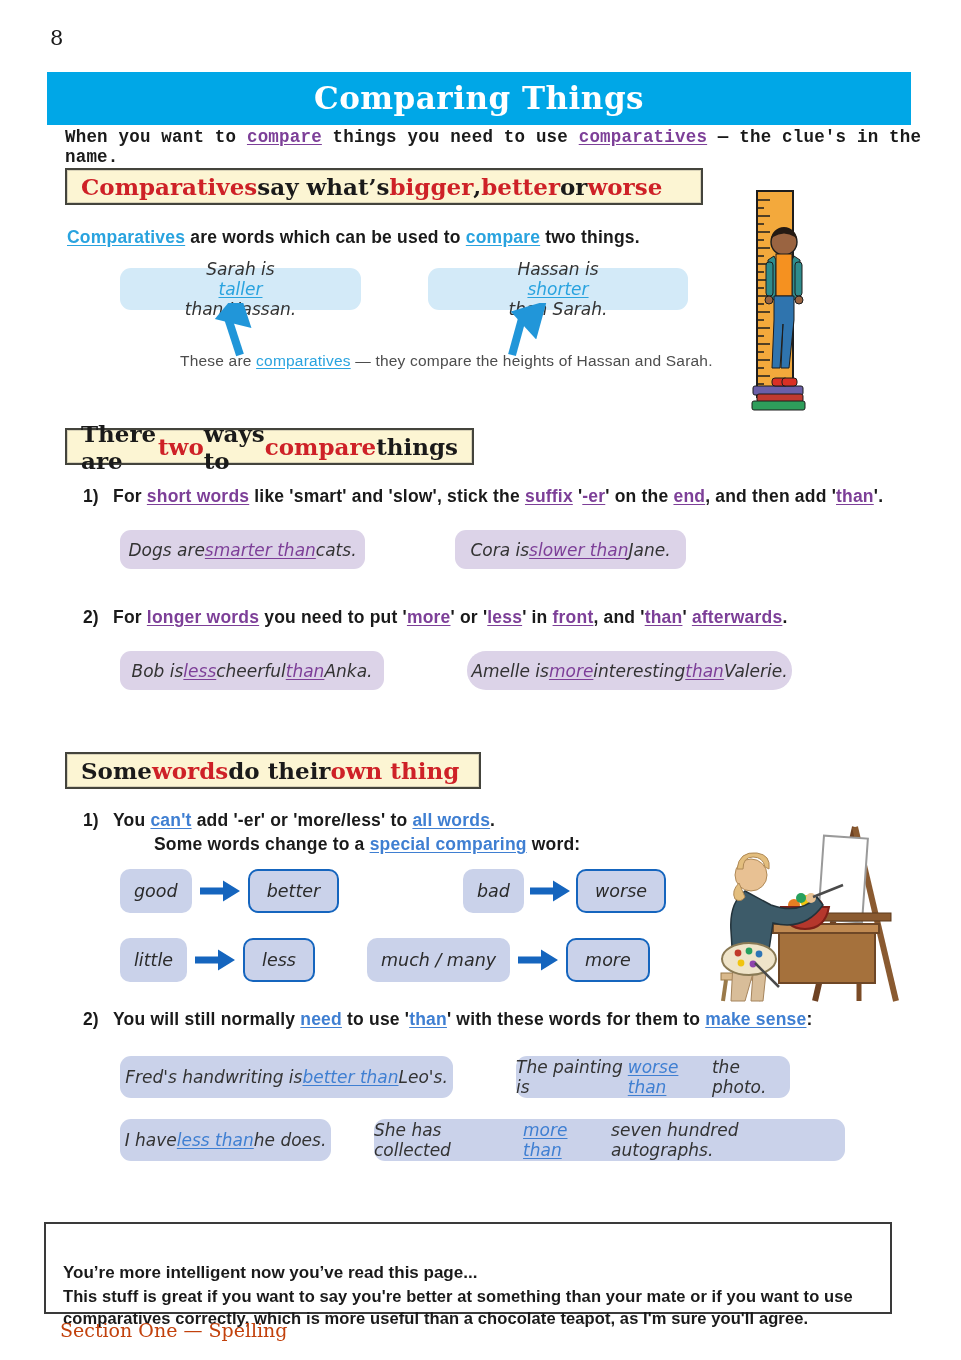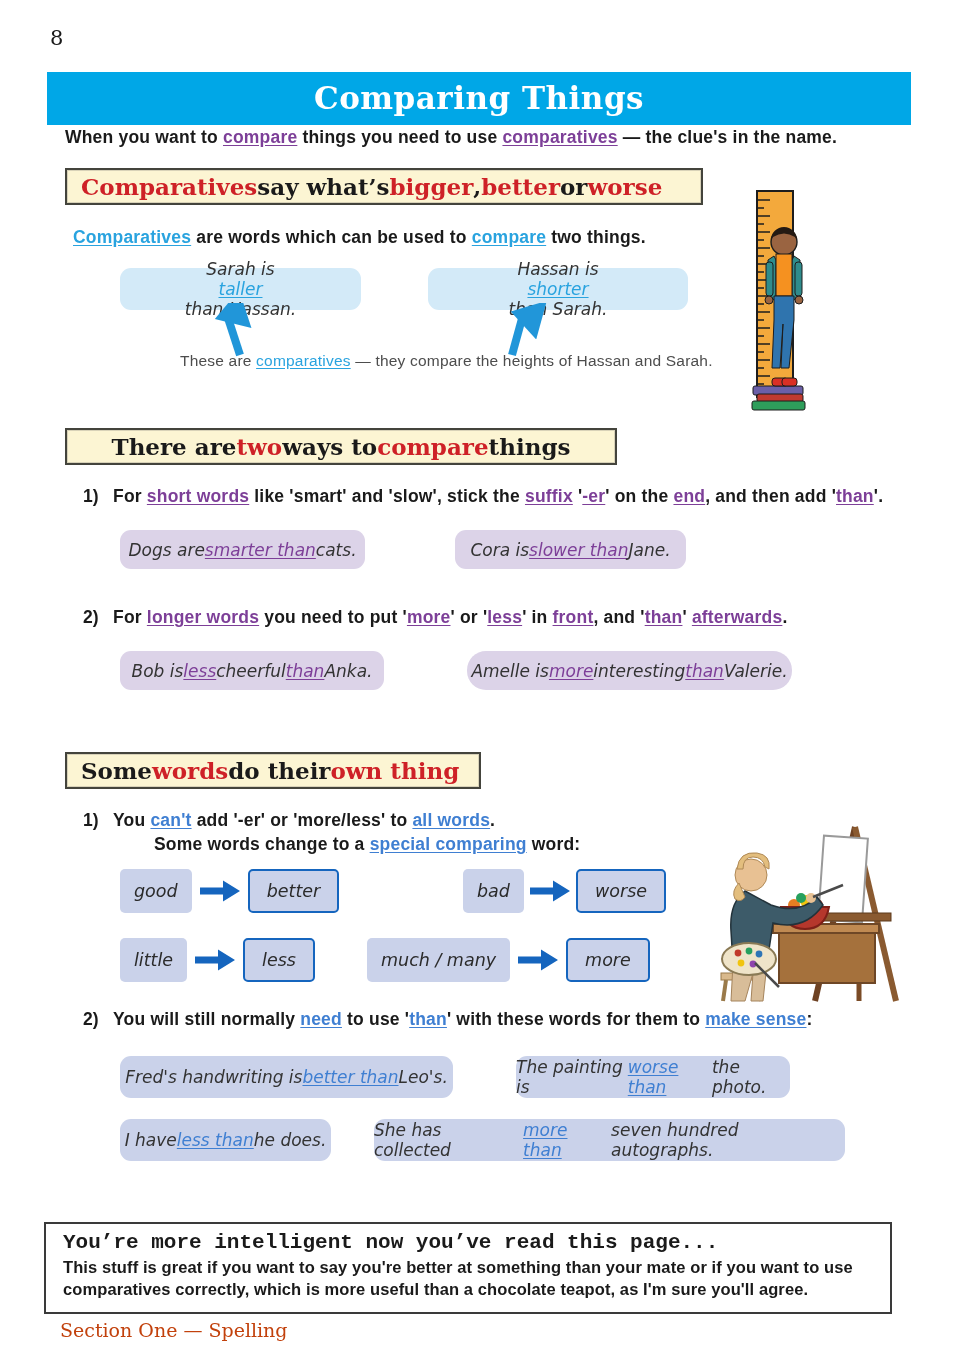--- a/index.html
+++ b/index.html
@@ -32,58 +32,58 @@
   .bg-peri{background:#CAD2EA;}
 
   
   .red{color:#CE2127;}
   .lp{color:#7D3F98;text-decoration:underline;text-underline-offset:2px;}
   .lb{color:#29A3DF;text-decoration:underline;text-underline-offset:2px;}
   .lbd{color:#3F7FD2;text-decoration:underline;text-underline-offset:2px;}
 
   
   .pair{display:flex;align-items:center;gap:8px;}
-  .wbox{background:#CAD2EA;border-radius:5px;height:44px;display:flex;align-items:center;
+  .wbox{background:#CAD2EA;border-radius:10px;height:44px;display:flex;align-items:center;
         justify-content:center;padding:0 14px;font-style:italic;font-size:17.5px;color:#2b2b2b;
         font-family:"DejaVu Sans",sans-serif;box-sizing:border-box;}
   .wbox.target{border:2px solid #1565BE;padding:0 17px;}
 
   
   .summary-box{left:44px;top:1222px;width:848px;height:92px;border:2px solid #3a3a3a;
         box-sizing:border-box;padding:7px 17px;background:#ffffff;}
-  .summary-title{font-family:Liberation Mono, monospace;font-weight:800;font-size:21px;}
+  .summary-title{font-family:Liberation Sans, sans-serif;font-weight:800;font-size:17px;margin-top:32px;}
   .summary-body{font-size:16.5px;font-weight:600;line-height:1.32;margin-top:3px;letter-spacing:.1px;}
   .footer{font-family:"DejaVu Serif",serif;font-size:19px;color:#c2410c;margin-left:13px;}
 
   svg{display:block;}
 </style>
 </head>
 <body>
 
 <div class="page">
 
   <div class="abs page-num" style="left:50px;top:26px;">8</div>
 
   <div class="abs header-bar">
     <div class="header-title">Comparing Things</div>
   </div>
 
-  <div class="abs body-line" style="left:65px;top:127px;width:860px;"><span>When you want to </span><span class="lp">compare</span><span> things you need to use </span><span class="lp">comparatives</span><span> — the clue's in the name.</span></div>
+  <div class="abs body-line" style="left:65px;top:127px;width:860px;font-family:Liberation Mono, monospace;"><span>When you want to </span><span class="lp">compare</span><span> things you need to use </span><span class="lp">comparatives</span><span> — the clue's in the name.</span></div>
 
   <div class="abs hbox" style="left:65px;top:168px;width:638px;height:37px;">
       <span class="red">Comparatives</span>
       <span> say what’s </span>
       <span class="red">bigger</span>
       <span>, </span>
       <span class="red">better</span>
       <span> or </span>
       <span class="red">worse</span>
     </div>
 
-  <div class="abs body-line" style="left:73px;top:227px;width:640px;"><span class="lb">Comparatives</span><span> are words which can be used to </span><span class="lb">compare</span><span> two things.</span></div>
+  <div class="abs body-line" style="left:67px;top:227px;width:640px;"><span class="lb">Comparatives</span><span> are words which can be used to </span><span class="lb">compare</span><span> two things.</span></div>
 
   <div class="abs exbox bg-blue" style="left:120px;top:268px;width:241px;height:42px;">
       <span>Sarah is </span>
       <span class="lb">taller</span>
       <span> than Hassan.</span>
     </div>
   <div class="abs exbox bg-blue" style="left:428px;top:268px;width:260px;height:42px;">
       <span>Hassan is </span>
       <span class="lb">shorter</span>
       <span> than Sarah.</span>
@@ -115,21 +115,21 @@
     <rect x="26" y="64" width="16" height="42" fill="#F59120" stroke="#1d1d1d"></rect>
     <rect x="16" y="72" width="7" height="34" rx="3" fill="#2F8C8C" stroke="#1d1d1d"></rect>
     <rect x="45" y="72" width="7" height="34" rx="3" fill="#2F8C8C" stroke="#1d1d1d"></rect>
     <circle cx="19" cy="110" r="4" fill="#9A6441" stroke="#1d1d1d"></circle>
     <circle cx="49" cy="110" r="4" fill="#9A6441" stroke="#1d1d1d"></circle>
     <path d="M24 106 h20 v24 l-5 48 h-8 l2 -44 -3 44 h-8 l2 -48 z" fill="#2F74AE" stroke="#1d1d1d"></path>
     <rect x="22" y="188" width="16" height="8" rx="3" fill="#D93025" stroke="#1d1d1d"></rect>
     <rect x="32" y="188" width="15" height="8" rx="3" fill="#D93025" stroke="#1d1d1d"></rect>
   </svg>
 
-  <div class="abs hbox" style="left:65px;top:428px;width:552px;height:37px;justify-content:center;">
+  <div class="abs hbox" style="left:65px;top:428px;width:409px;height:37px;justify-content:center;">
       <span>There are </span>
       <span class="red">two</span>
       <span> ways to </span>
       <span class="red">compare</span>
       <span> things</span>
     </div>
 
   <div class="abs num" style="left:83px;top:486px;">1)</div>
   <div class="abs body-line" style="left:113px;top:486px;width:800px;"><span>For </span><span class="lp">short words</span><span> like 'smart' and 'slow', stick the </span><span class="lp">suffix</span><span> '</span><span class="lp">-er</span><span>' on the </span><span class="lp">end</span><span>, and then add '</span><span class="lp">than</span><span>'.</span></div>
 

